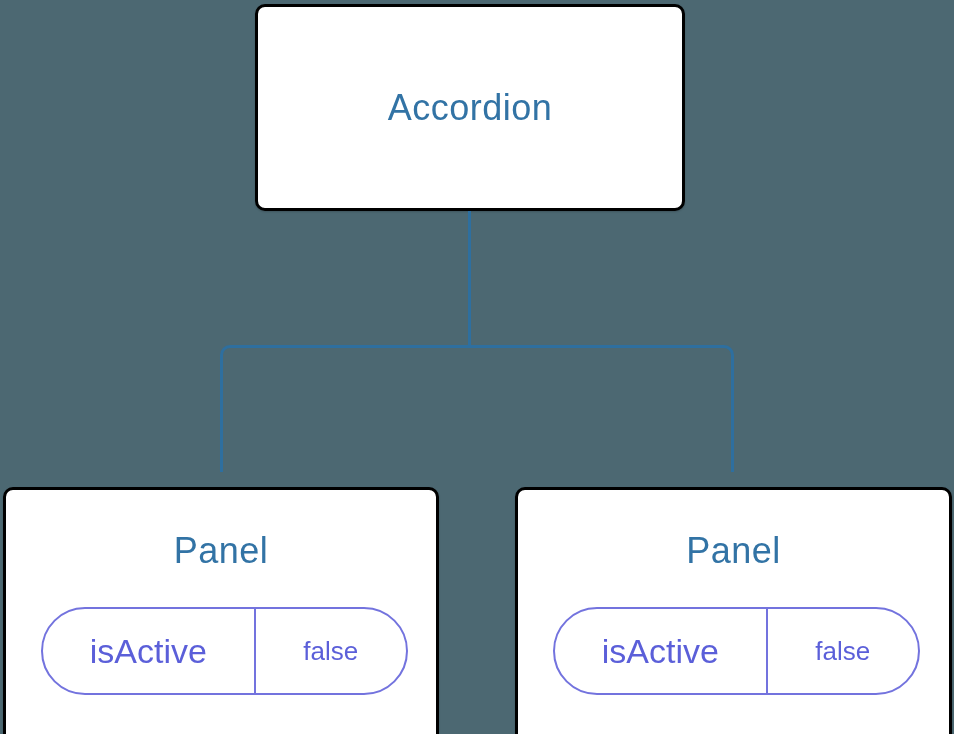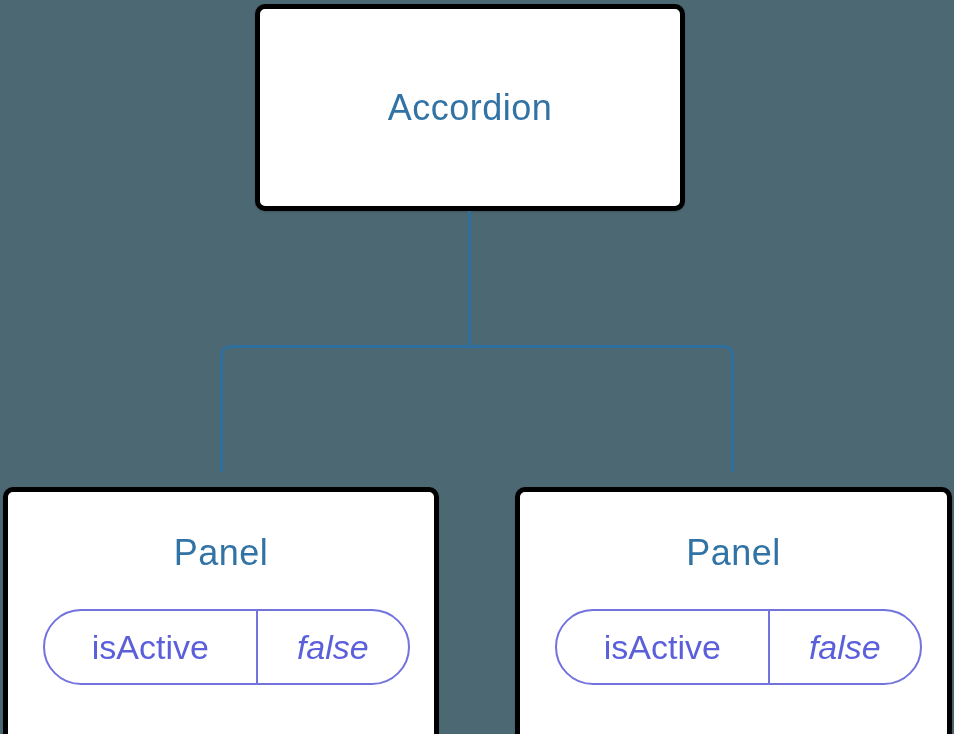--- a/index.html
+++ b/index.html
@@ -3,21 +3,21 @@
 <meta charset="utf-8">
 <style>
   html,body{margin:0;padding:0;background:#4c6872;}
   .stage{
     position:relative;width:954px;height:734px;overflow:hidden;
     background:#4c6872;
     font-family:"Liberation Sans", sans-serif;
   }
   .node{
     position:absolute;background:#ffffff;
-    border:5px solid #000000;border-radius:10px;
+    border:3px solid #000000;border-radius:10px;
     box-sizing:border-box;
     box-shadow:0 1px 2px rgba(0,0,0,0.18);
   }
   .accordion{
     left:255px;top:4px;width:430px;height:207px;
     display:flex;align-items:center;justify-content:center;
   }
   .node-label{
     font-size:36px;font-weight:500;color:#3273a5;letter-spacing:0.5px;
   }
@@ -31,32 +31,32 @@
     border-radius:10px 10px 0 0;box-sizing:border-box;
   }
   .panel{top:487px;width:436px;height:258px;}
   .panel-left{left:3px;}
   .panel-right{left:515px;width:437px;}
   .panel-title{
     margin-top:40px;text-align:center;
     font-size:36px;font-weight:500;color:#3273a5;letter-spacing:0.5px;
   }
   .pill{
-    position:absolute;left:35px;top:117px;width:367px;height:76px;
+    position:absolute;left:35px;top:117px;width:367px;height:88px;
     border:2.5px solid #7373de;border-radius:50px;
     box-sizing:border-box;display:flex;overflow:hidden;background:#ffffff;
   }
   .pill-key{
     flex:1.4;display:flex;align-items:center;justify-content:center;
     font-size:34px;color:#5b5fd9;
     border-right:2.5px solid #7373de;
   }
   .pill-value{
     flex:1;display:flex;align-items:center;justify-content:center;
-    font-size:34px;color:#5b5fd9;font-style:italic;
+    font-size:26px;color:#5b5fd9;
   }
 </style>
 </head>
 <body>
 
 <div class="stage">
 
   <div class="node accordion">
     <span class="node-label">Accordion</span>
   </div>

